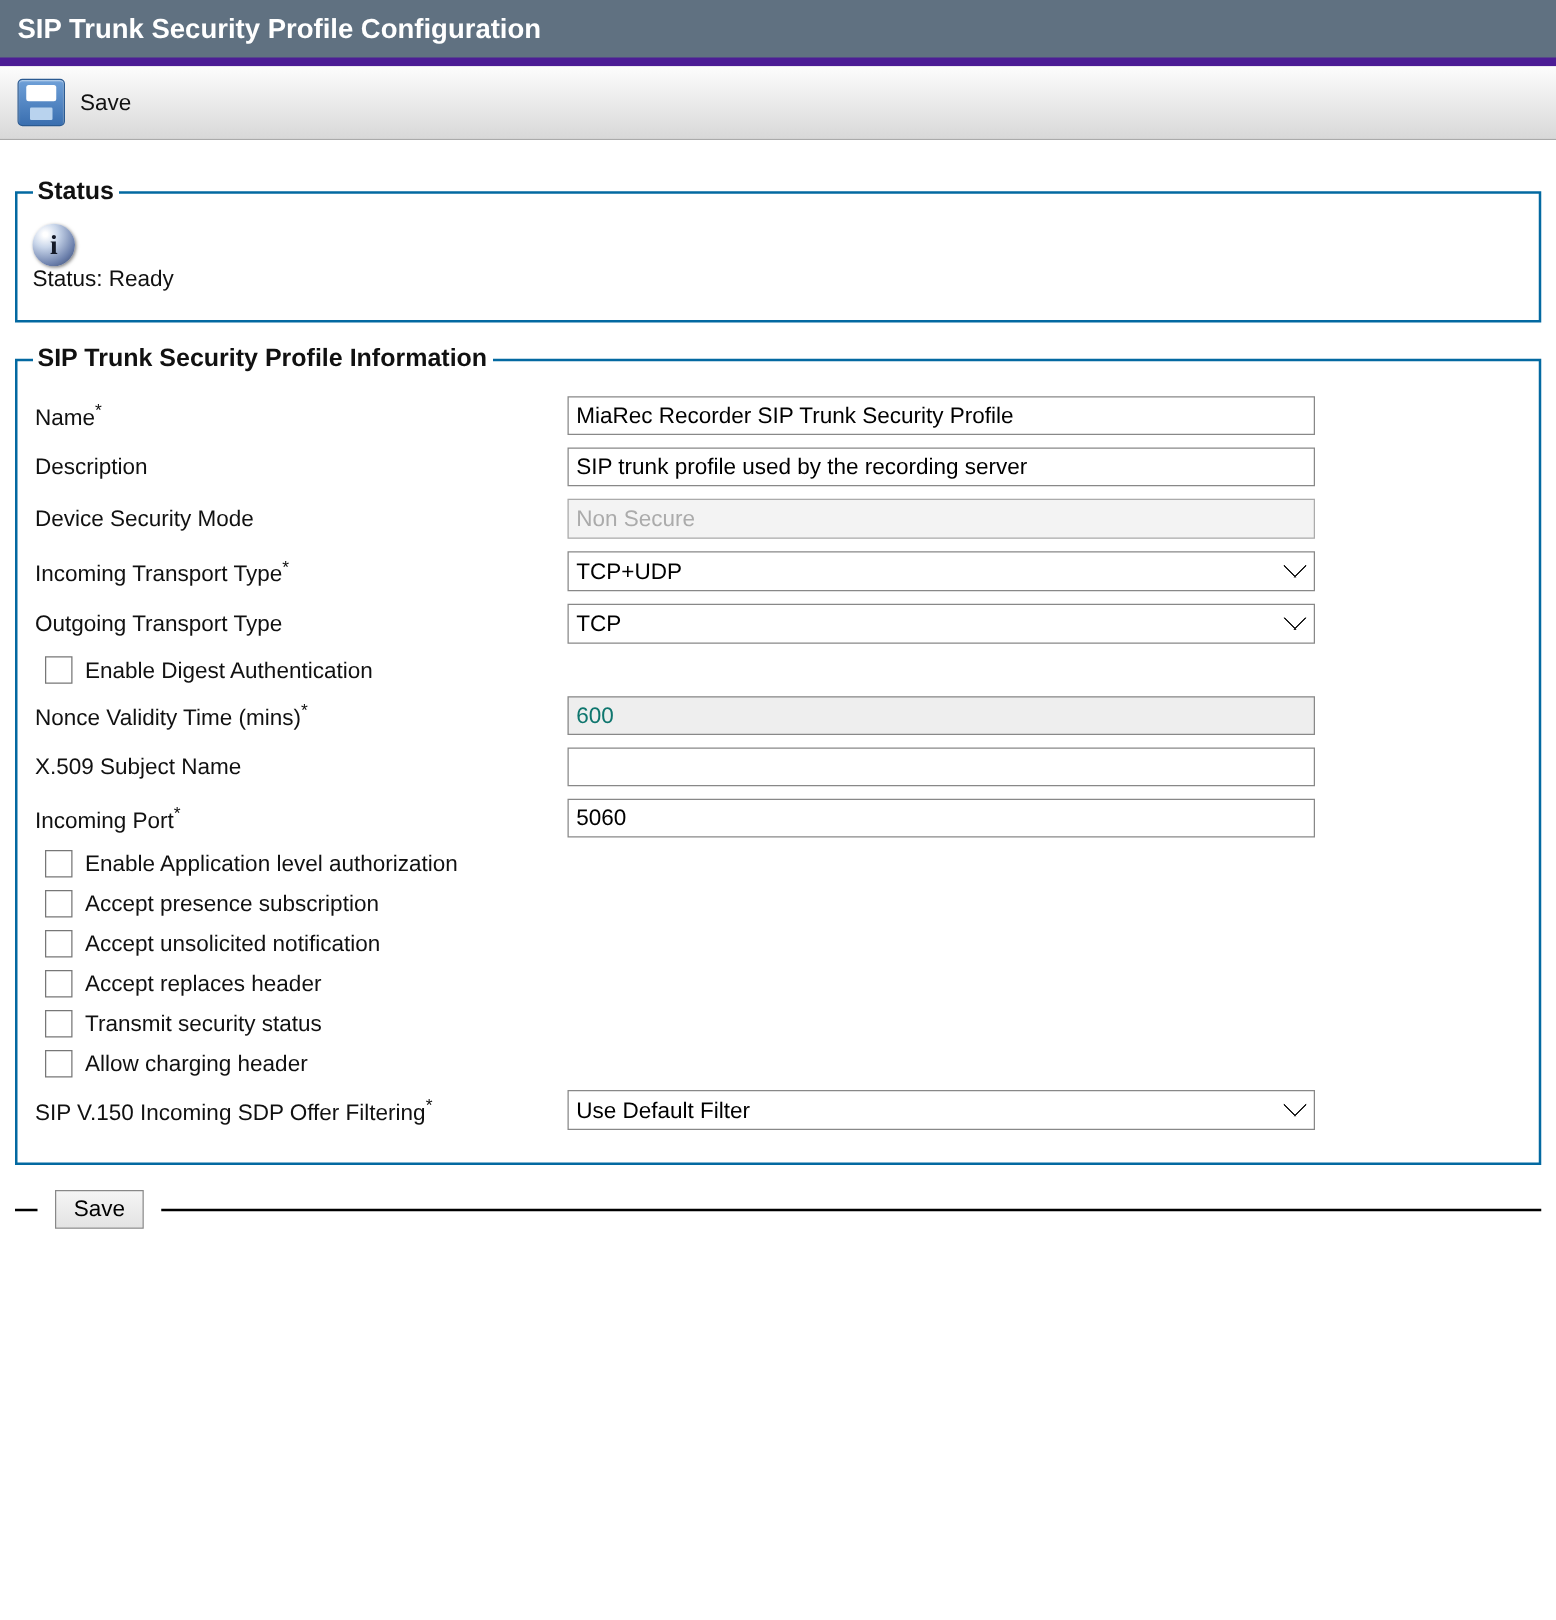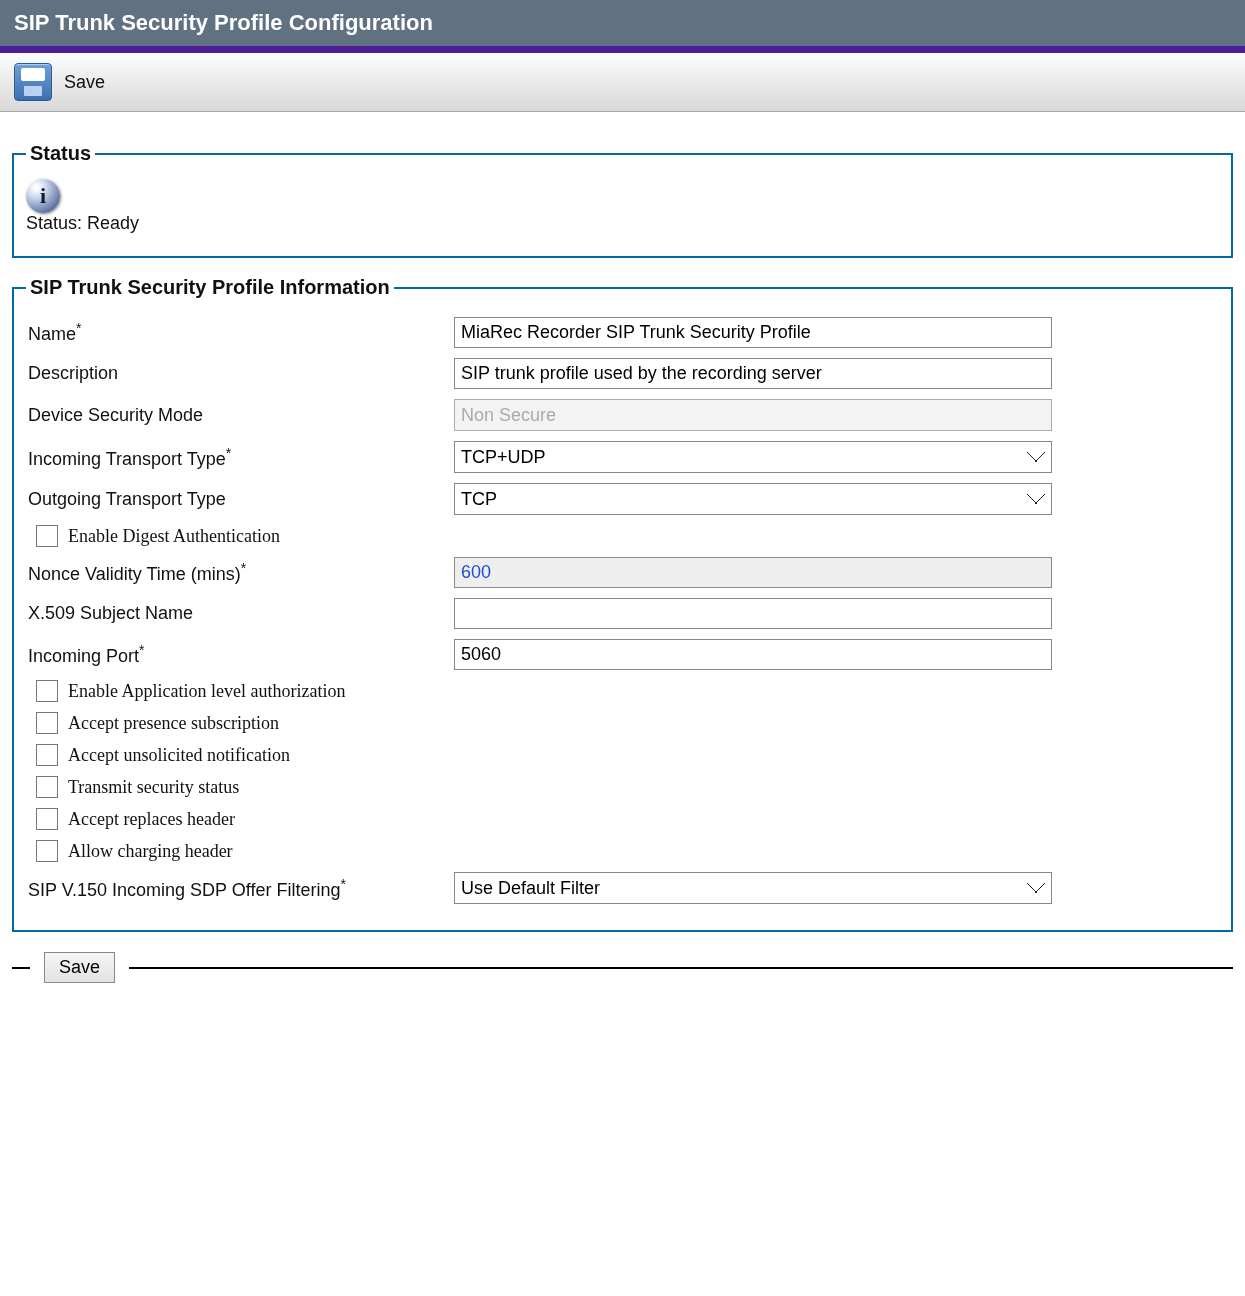--- a/index.html
+++ b/index.html
@@ -112,42 +112,41 @@
     max-width: 598px;
     font-size: 18px;
     font-family: inherit;
     padding: 4px 6px;
     border: 1px solid #888;
     box-sizing: border-box;
     background: #fff;
   }
   input[type=text][disabled] {
     background: #eee;
-    color: #1d4ed8;
+    color: #0f766e;
   }
   select[disabled] {
     background: #eee;
     color: #888;
   }
   select {
     height: 32px;
     appearance: none;
     -webkit-appearance: none;
     background-image: linear-gradient(45deg, transparent 46%, #222 46%, #222 54%, transparent 54%),
                       linear-gradient(-45deg, transparent 46%, #222 46%, #222 54%, transparent 54%);
     background-repeat: no-repeat;
     background-position: right 14px center, right 6px center;
     background-size: 10px 10px, 10px 10px;
     padding-right: 34px;
   }
   .check-row {
     display: flex;
     align-items: center;
     margin: 0 0 10px 10px;
-    font-family: Liberation Serif, serif;
   }
   .check-row .box {
     width: 20px;
     height: 20px;
     border: 1px solid #777;
     margin-right: 10px;
     flex: 0 0 auto;
     background: #fff;
   }
   .footer-save {
@@ -293,26 +292,26 @@
     </div>
 
 
     <div class="check-row">
       <div class="box"></div>
       <span>Accept unsolicited notification</span>
     </div>
 
     <div class="check-row">
       <div class="box"></div>
+      <span>Accept replaces header</span>
+    </div>
+
+    <div class="check-row">
+      <div class="box"></div>
       <span>Transmit security status</span>
-    </div>
-
-    <div class="check-row">
-      <div class="box"></div>
-      <span>Accept replaces header</span>
     </div>
 
     <div class="check-row">
       <div class="box"></div>
       <span>Allow charging header</span>
     </div>
 
     <div class="form-row">
       <div class="label">
         <span>SIP V.150 Incoming SDP Offer Filtering</span><span class="req">*</span>

